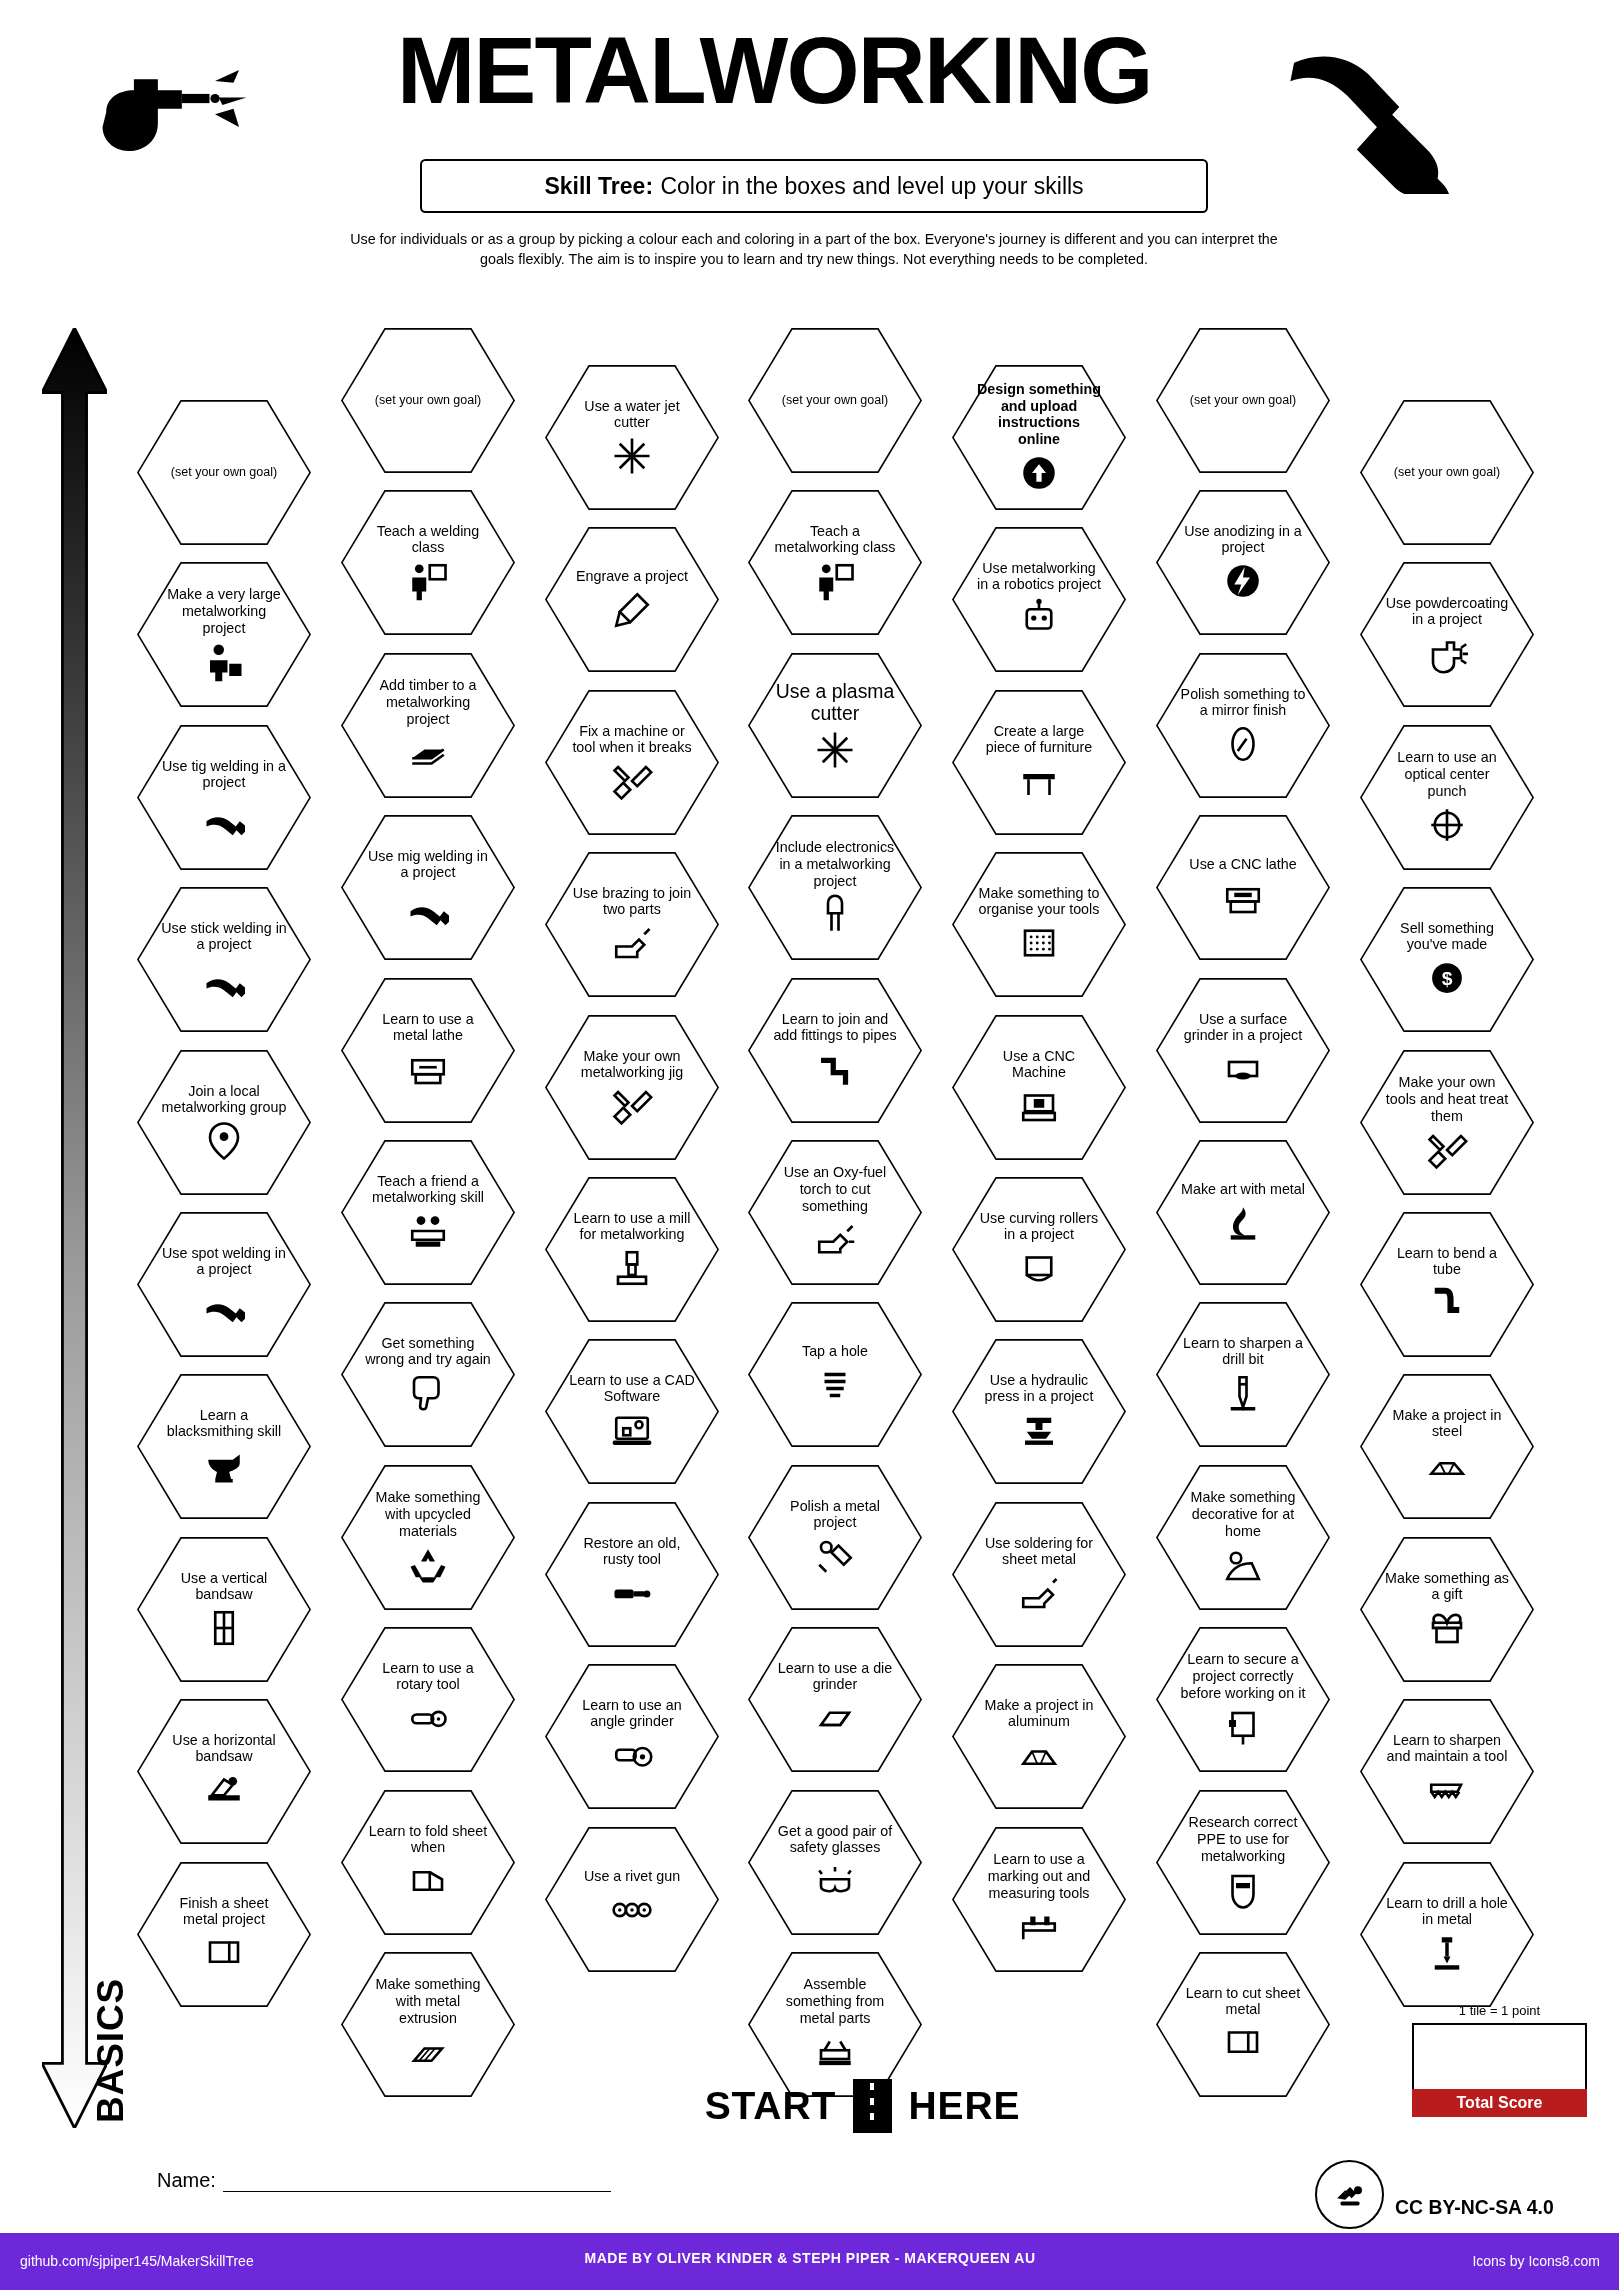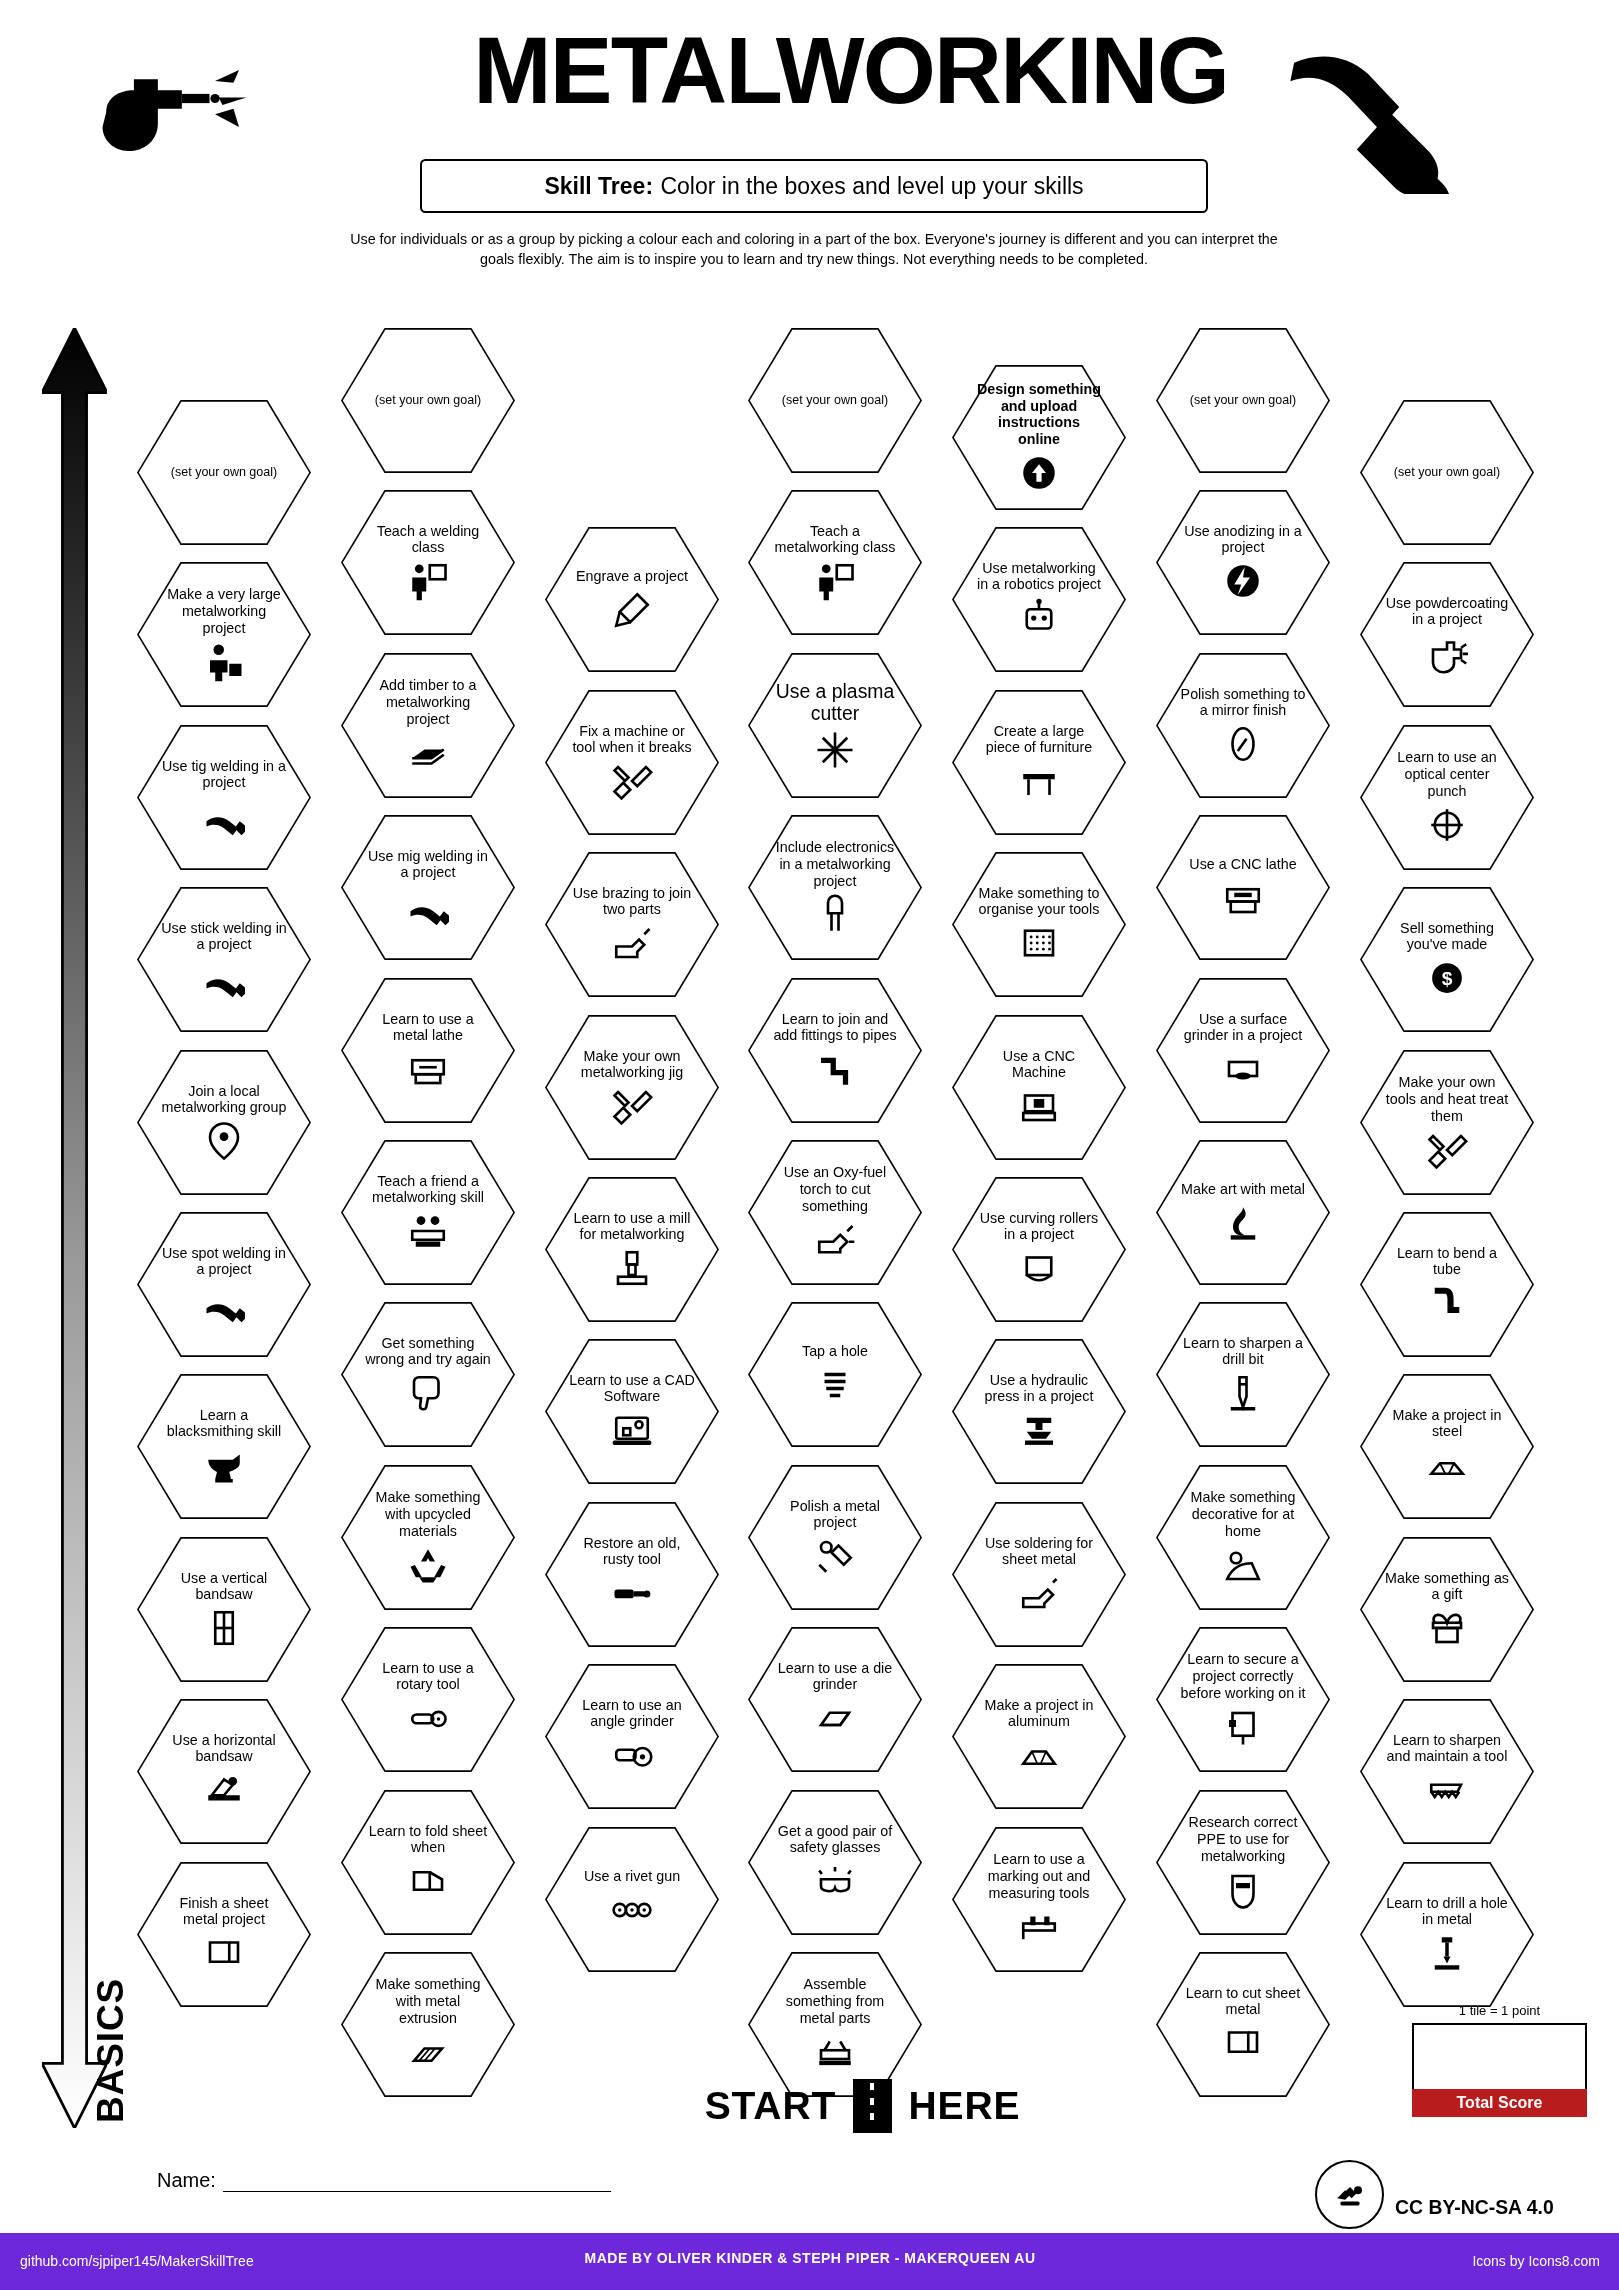--- a/index.html
+++ b/index.html
@@ -8,21 +8,21 @@
     background:#ffffff;
     font-family:"Liberation Sans", sans-serif;
     color:#000;
     position:relative;
     overflow:hidden;
   }
   
   .header{position:absolute;left:0;top:0;width:1620px;height:305px;}
   .title{
     position:absolute;left:397px;top:20px;width:831px;
-    text-align:right;
+    text-align:left;
     font-size:94px;font-weight:bold;letter-spacing:-1.8px;
     line-height:102px;
   }
   .subtitle-box{
     position:absolute;left:420px;top:159px;width:784px;height:50px;
     border:2.8px solid #000;border-radius:5.5px;
     display:flex;align-items:center;justify-content:center;
     font-size:23px;
   }
   .subtitle-box .bold{font-weight:bold;margin-right:7.4px;}
@@ -423,20 +423,37 @@
       <div class="content">
         <div class="label">Make something with metal extrusion</div>
         <span class="icon-wrap">
           <svg class="gicon" viewBox="0 0 48 48" width="42" height="42" fill="#000">
             <path d="M8 34 l12 -14 h20 l-12 14z" fill="none" stroke="#000" stroke-width="3"></path>
             <path d="M14 34 l12 -14M20 34 l12 -14" stroke="#000" stroke-width="2" fill="none"></path>
           </svg>
         </span>
       </div>
     </div>
+    <div class="hex" style="left: 545px; top: 362px;">
+      <div class="shape"></div>
+      <div class="inner"></div>
+      <div class="content">
+        <div class="label">Use a water jet cutter</div>
+        <span class="icon-wrap">
+          <svg class="gicon" viewBox="0 0 48 48" width="42" height="42" fill="#000">
+            <g stroke="#000" stroke-width="3">
+              <line x1="24" y1="4" x2="24" y2="44"></line>
+              <line x1="4" y1="24" x2="44" y2="24"></line>
+              <line x1="10" y1="10" x2="38" y2="38"></line>
+              <line x1="38" y1="10" x2="10" y2="38"></line>
+            </g>
+          </svg>
+        </span>
+      </div>
+    </div>
     <div class="hex" style="left: 545px; top: 524px;">
       <div class="shape"></div>
       <div class="inner"></div>
       <div class="content">
         <div class="label">Engrave a project</div>
         <span class="icon-wrap">
           <svg class="gicon" viewBox="0 0 48 48" width="42" height="42" fill="#000">
             <path d="M30 6 l12 12 -20 20 -12 -12z" fill="none" stroke="#000" stroke-width="3"></path>
             <path d="M10 26 L6 42 l16 -4" fill="none" stroke="#000" stroke-width="3"></path>
           </svg>

